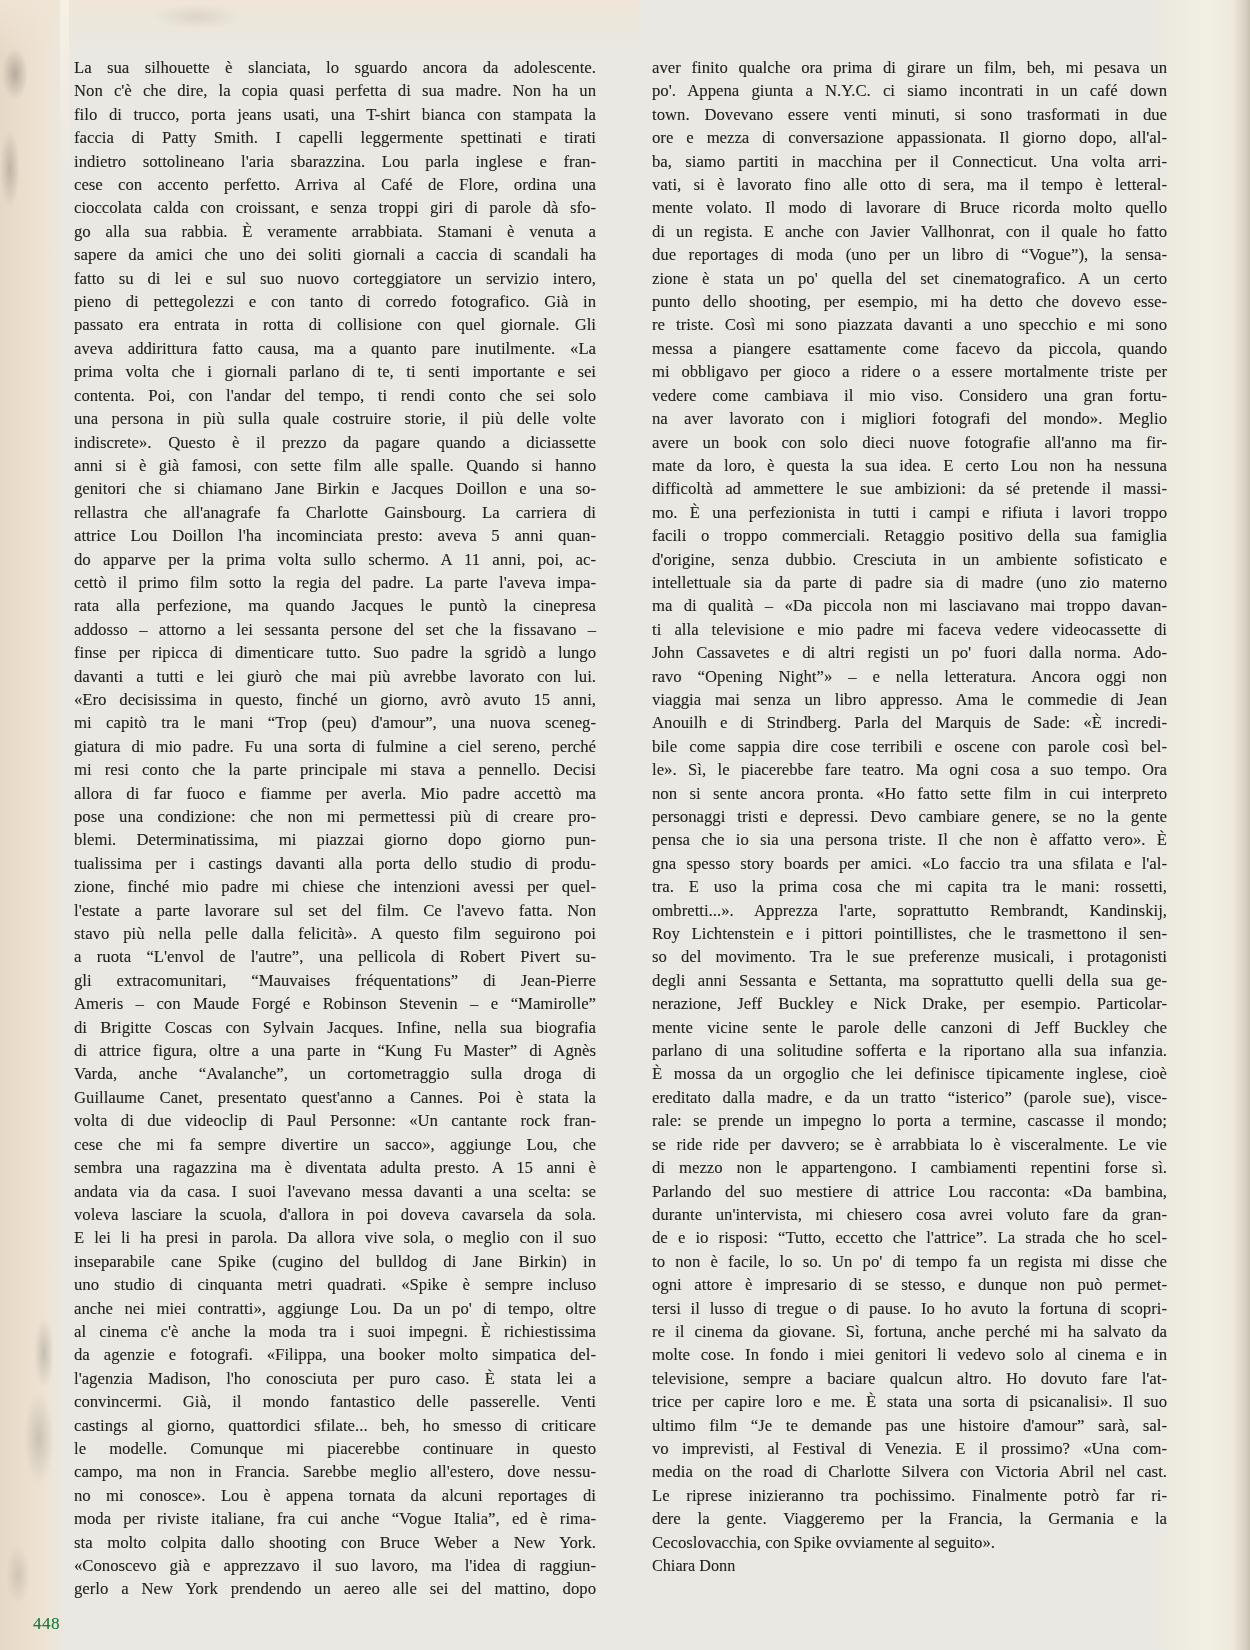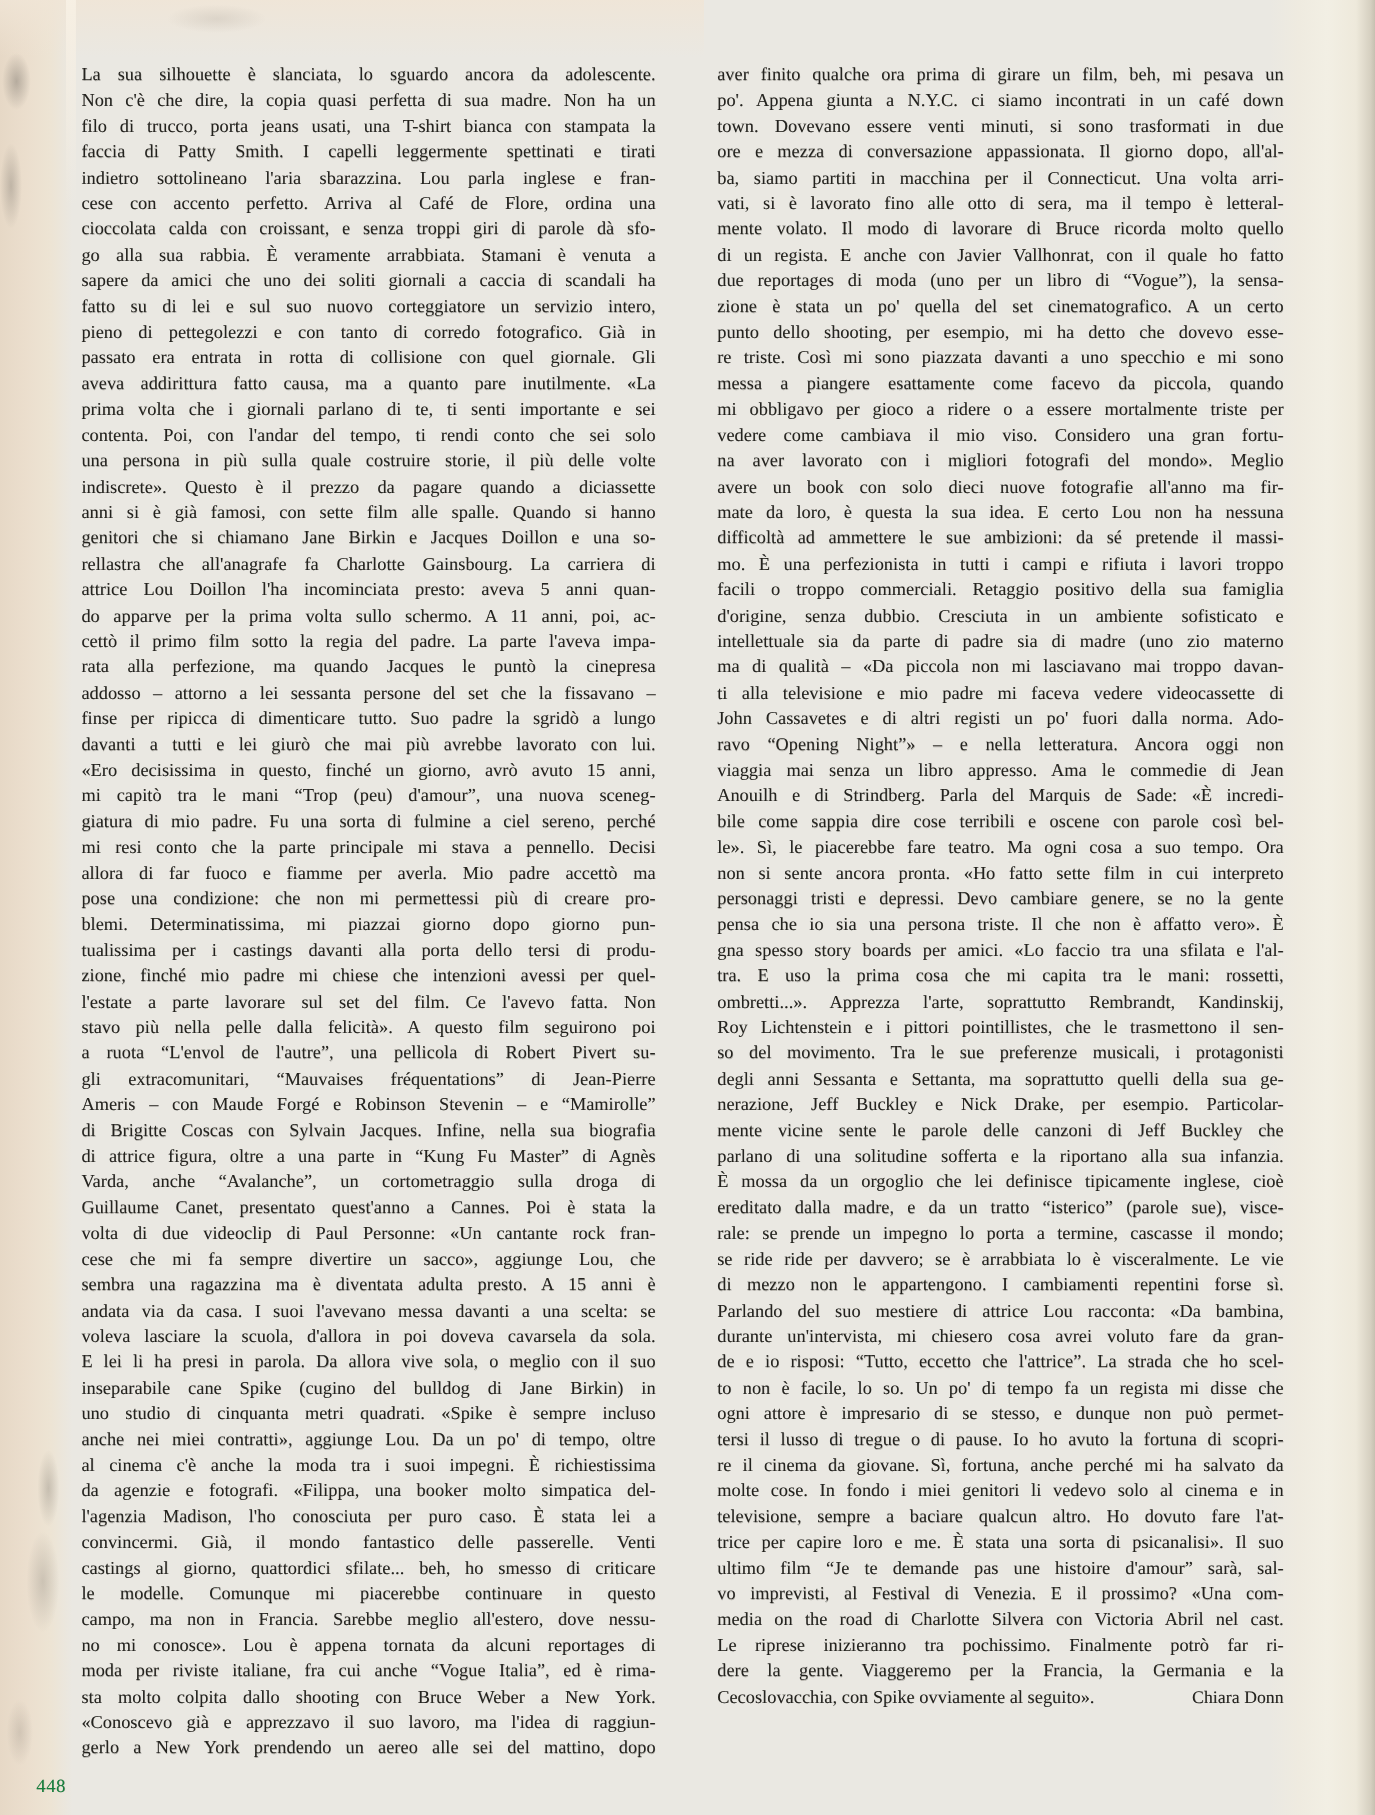--- a/index.html
+++ b/index.html
@@ -52,20 +52,21 @@
     letter-spacing: 0.05px;
     text-shadow: 0.3px 0.3px 0.6px rgba(58,54,48,0.35);
   }
   .closing-line {
     height: 23.42px;
     line-height: 23.42px;
     display: flex;
     justify-content: space-between;
     align-items: baseline;
     text-shadow: 0.3px 0.3px 0.6px rgba(58,54,48,0.35);
+    flex-direction: column;
   }
   .closing-text { font-size: 16.6px; letter-spacing: 0.05px; }
   .byline { font-size: 16px; letter-spacing: 0.1px; }
   .page-number {
     position: absolute; left: 33px; top: 1614px;
     font-size: 17px; letter-spacing: 0.5px; color: #15803d;
     text-shadow: 0.3px 0.3px 0.6px rgba(58,54,48,0.35);
   }
 </style>
 </head>
@@ -112,21 +113,21 @@
         <div class="tline">addosso – attorno a lei sessanta persone del set che la fissavano –</div>
         <div class="tline">finse per ripicca di dimenticare tutto. Suo padre la sgridò a lungo</div>
         <div class="tline">davanti a tutti e lei giurò che mai più avrebbe lavorato con lui.</div>
         <div class="tline">«Ero decisissima in questo, finché un giorno, avrò avuto 15 anni,</div>
         <div class="tline">mi capitò tra le mani “Trop (peu) d'amour”, una nuova sceneg-</div>
         <div class="tline">giatura di mio padre. Fu una sorta di fulmine a ciel sereno, perché</div>
         <div class="tline">mi resi conto che la parte principale mi stava a pennello. Decisi</div>
         <div class="tline">allora di far fuoco e fiamme per averla. Mio padre accettò ma</div>
         <div class="tline">pose una condizione: che non mi permettessi più di creare pro-</div>
         <div class="tline">blemi. Determinatissima, mi piazzai giorno dopo giorno pun-</div>
-        <div class="tline">tualissima per i castings davanti alla porta dello tersi di produ-</div>
+        <div class="tline">tualissima per i castings davanti alla porta dello studio di produ-</div>
         <div class="tline">zione, finché mio padre mi chiese che intenzioni avessi per quel-</div>
         <div class="tline">l'estate a parte lavorare sul set del film. Ce l'avevo fatta. Non</div>
         <div class="tline">stavo più nella pelle dalla felicità». A questo film seguirono poi</div>
         <div class="tline">a ruota “L'envol de l'autre”, una pellicola di Robert Pivert su-</div>
         <div class="tline">gli extracomunitari, “Mauvaises fréquentations” di Jean-Pierre</div>
         <div class="tline">Ameris – con Maude Forgé e Robinson Stevenin – e “Mamirolle”</div>
         <div class="tline">di Brigitte Coscas con Sylvain Jacques. Infine, nella sua biografia</div>
         <div class="tline">di attrice figura, oltre a una parte in “Kung Fu Master” di Agnès</div>
         <div class="tline">Varda, anche “Avalanche”, un cortometraggio sulla droga di</div>
         <div class="tline">Guillaume Canet, presentato quest'anno a Cannes. Poi è stata la</div>

